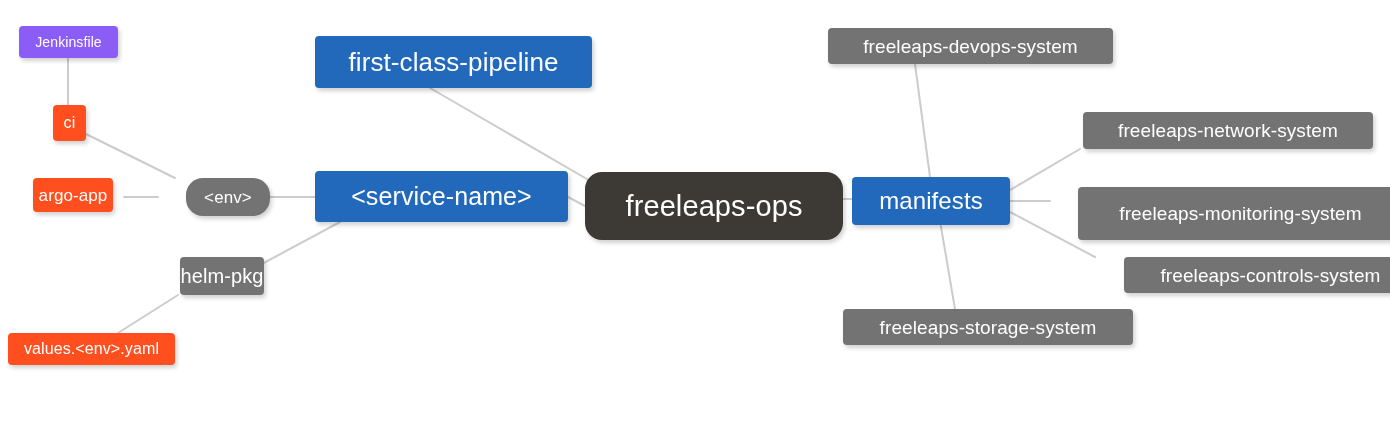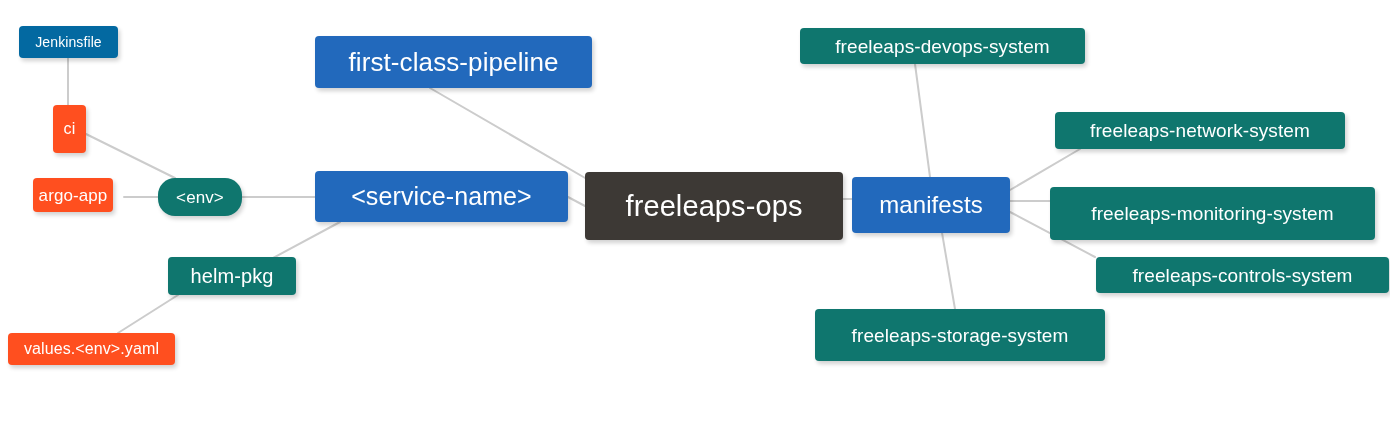--- a/index.html
+++ b/index.html
@@ -32,24 +32,24 @@
     justify-content: center;
     box-sizing: border-box;
     border-radius: 4px;
     color: #ffffff;
     white-space: nowrap;
     line-height: 1;
     box-shadow: 2px 3px 4px rgba(0,0,0,0.18);
     padding: 0 10px;
     letter-spacing: 0.1px;
   }
-  .n-root   { background: #3d3935; }
+  .n-root   { background: #3d3935; border-radius: 17px; }
   .n-blue   { background: #2269bc; }
-  .n-green  { background: #0f766e; }
-  .n-orange { background: #0369a1; }
+  .n-green  { background: #737373; margin-left: 28px; }
+  .n-orange { background: #8b5cf6; }
   .n-red    { background: #ff4f1f; }
 </style>
 </head>
 <body>
 
 <div id="canvas">
   <svg id="edges" viewBox="0 0 1390 421" preserveAspectRatio="none">
       <line x1="585" y1="206" x2="568" y2="197" stroke="#cccccc" stroke-width="2" stroke-linecap="round"></line>
       <line x1="592" y1="182" x2="430" y2="88" stroke="#cccccc" stroke-width="2" stroke-linecap="round"></line>
       <line x1="315" y1="197" x2="242" y2="197" stroke="#cccccc" stroke-width="2" stroke-linecap="round"></line>
@@ -63,25 +63,25 @@
       <line x1="1010" y1="190" x2="1080" y2="149" stroke="#cccccc" stroke-width="2" stroke-linecap="round"></line>
       <line x1="1010" y1="201" x2="1050" y2="201" stroke="#cccccc" stroke-width="2" stroke-linecap="round"></line>
       <line x1="1010" y1="212" x2="1095" y2="257" stroke="#cccccc" stroke-width="2" stroke-linecap="round"></line>
       <line x1="940" y1="221" x2="955" y2="309" stroke="#cccccc" stroke-width="2" stroke-linecap="round"></line>
     </svg>
   <div id="node-layer">
       <div class="node n-root" style="left: 585px; top: 172px; width: 258px; height: 68px; font-size: 29px;">freeleaps-ops</div>
       <div class="node n-blue" style="left: 315px; top: 171px; width: 253px; height: 51px; font-size: 25px;">&lt;service-name&gt;</div>
       <div class="node n-blue" style="left: 315px; top: 36px; width: 277px; height: 52px; font-size: 26px;">first-class-pipeline</div>
       <div class="node n-green" style="left: 158px; top: 178px; width: 84px; height: 38px; font-size: 17px; border-radius: 17px;">&lt;env&gt;</div>
-      <div class="node n-red" style="left: 53px; top: 105px; width: 33px; height: 48px; font-size: 16px;">ci</div>
+      <div class="node n-red" style="left: 53px; top: 105px; width: 33px; height: 36px; font-size: 16px;">ci</div>
       <div class="node n-orange" style="left: 19px; top: 26px; width: 99px; height: 32px; font-size: 14px;">Jenkinsfile</div>
       <div class="node n-red" style="left: 33px; top: 178px; width: 80px; height: 34px; font-size: 17px;">argo-app</div>
-      <div class="node n-green" style="left: 168px; top: 257px; width: 128px; height: 38px; font-size: 20px;">helm-pkg</div>
+      <div class="node n-green" style="left: 152px; top: 257px; width: 84px; height: 38px; font-size: 20px;">helm-pkg</div>
       <div class="node n-red" style="left: 8px; top: 333px; width: 167px; height: 32px; font-size: 16px;">values.&lt;env&gt;.yaml</div>
-      <div class="node n-blue" style="left: 852px; top: 177px; width: 158px; height: 56px; font-size: 24px;">manifests</div>
+      <div class="node n-blue" style="left: 852px; top: 177px; width: 158px; height: 48px; font-size: 24px;">manifests</div>
       <div class="node n-green" style="left: 800px; top: 28px; width: 285px; height: 36px; font-size: 19px;">freeleaps-devops-system</div>
       <div class="node n-green" style="left: 1055px; top: 112px; width: 290px; height: 37px; font-size: 19px;">freeleaps-network-system</div>
       <div class="node n-green" style="left: 1050px; top: 187px; width: 325px; height: 53px; font-size: 19px;">freeleaps-monitoring-system</div>
       <div class="node n-green" style="left: 1096px; top: 257px; width: 293px; height: 36px; font-size: 19px;">freeleaps-controls-system</div>
-      <div class="node n-green" style="left: 815px; top: 309px; width: 290px; height: 52px; font-size: 19px;">freeleaps-storage-system</div>
+      <div class="node n-green" style="left: 815px; top: 309px; width: 290px; height: 36px; font-size: 19px;">freeleaps-storage-system</div>
     </div>
 </div>
 
 </body></html>

